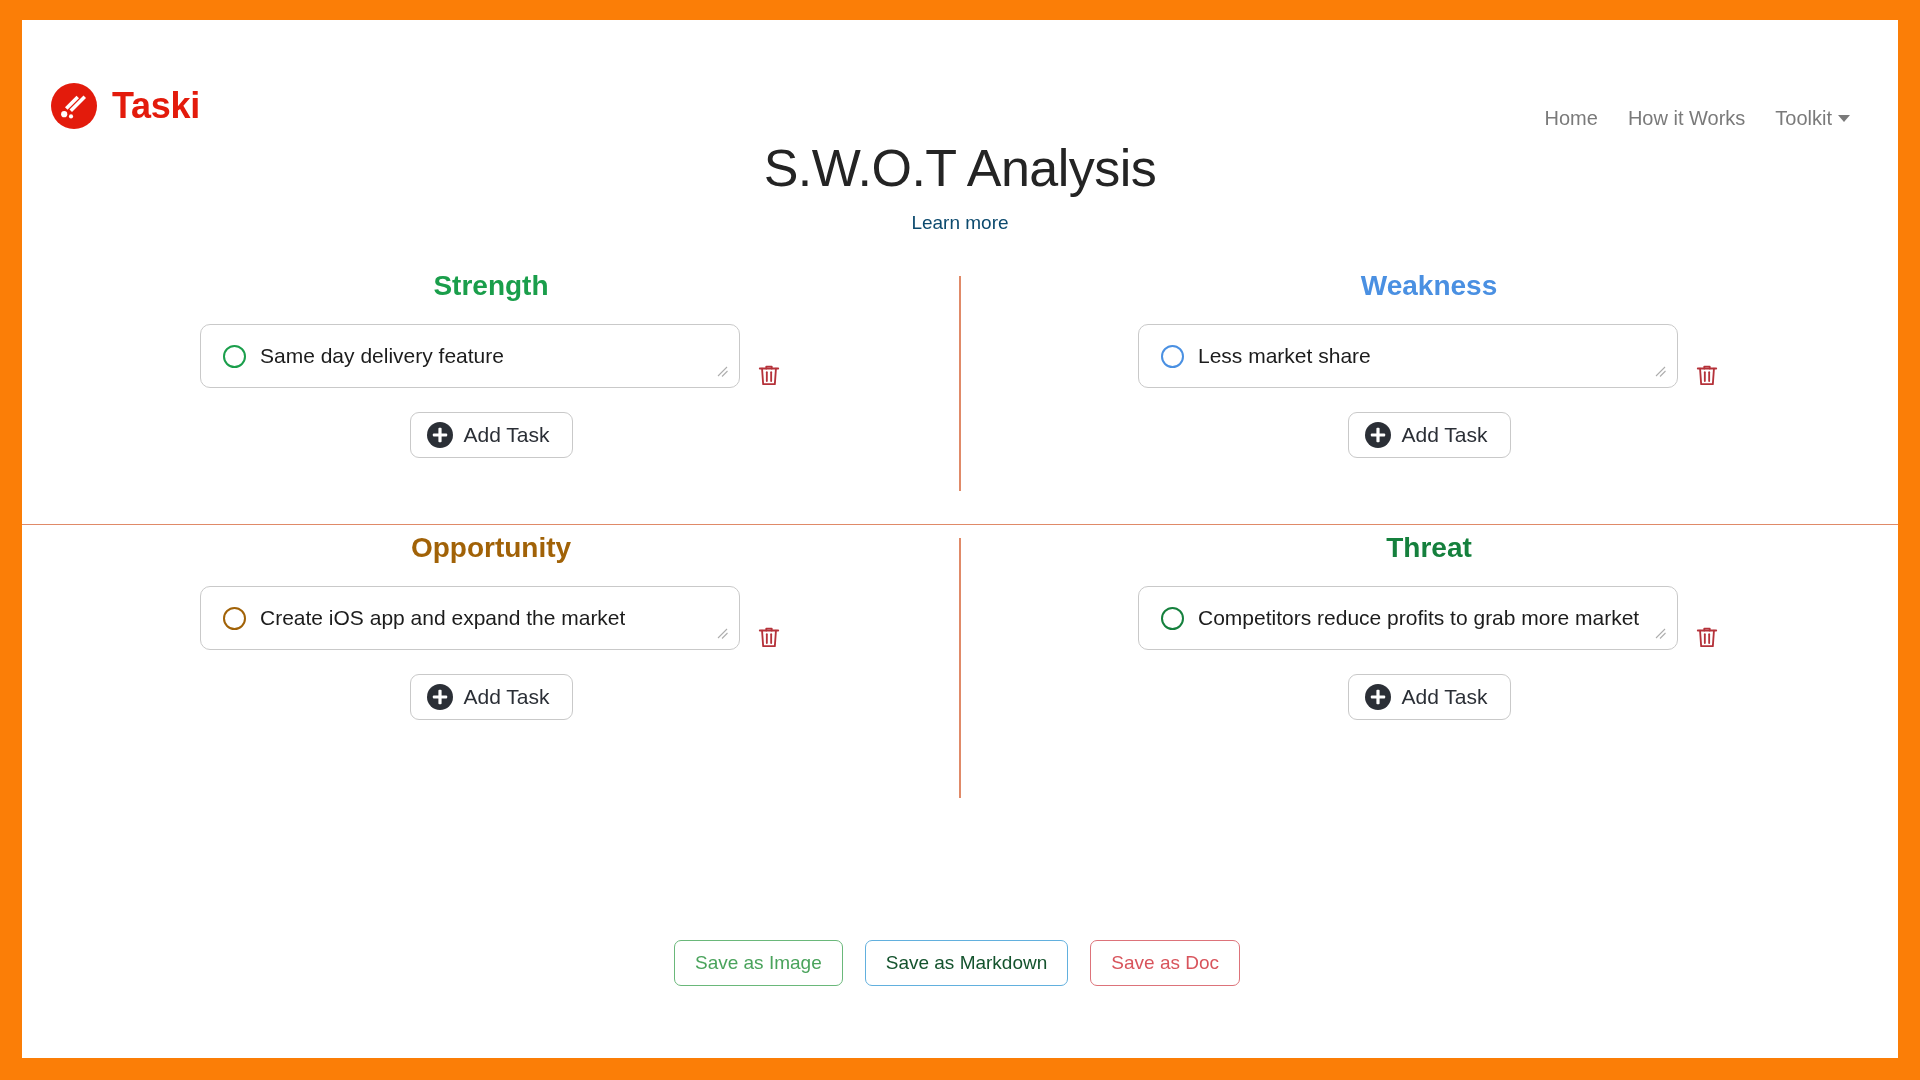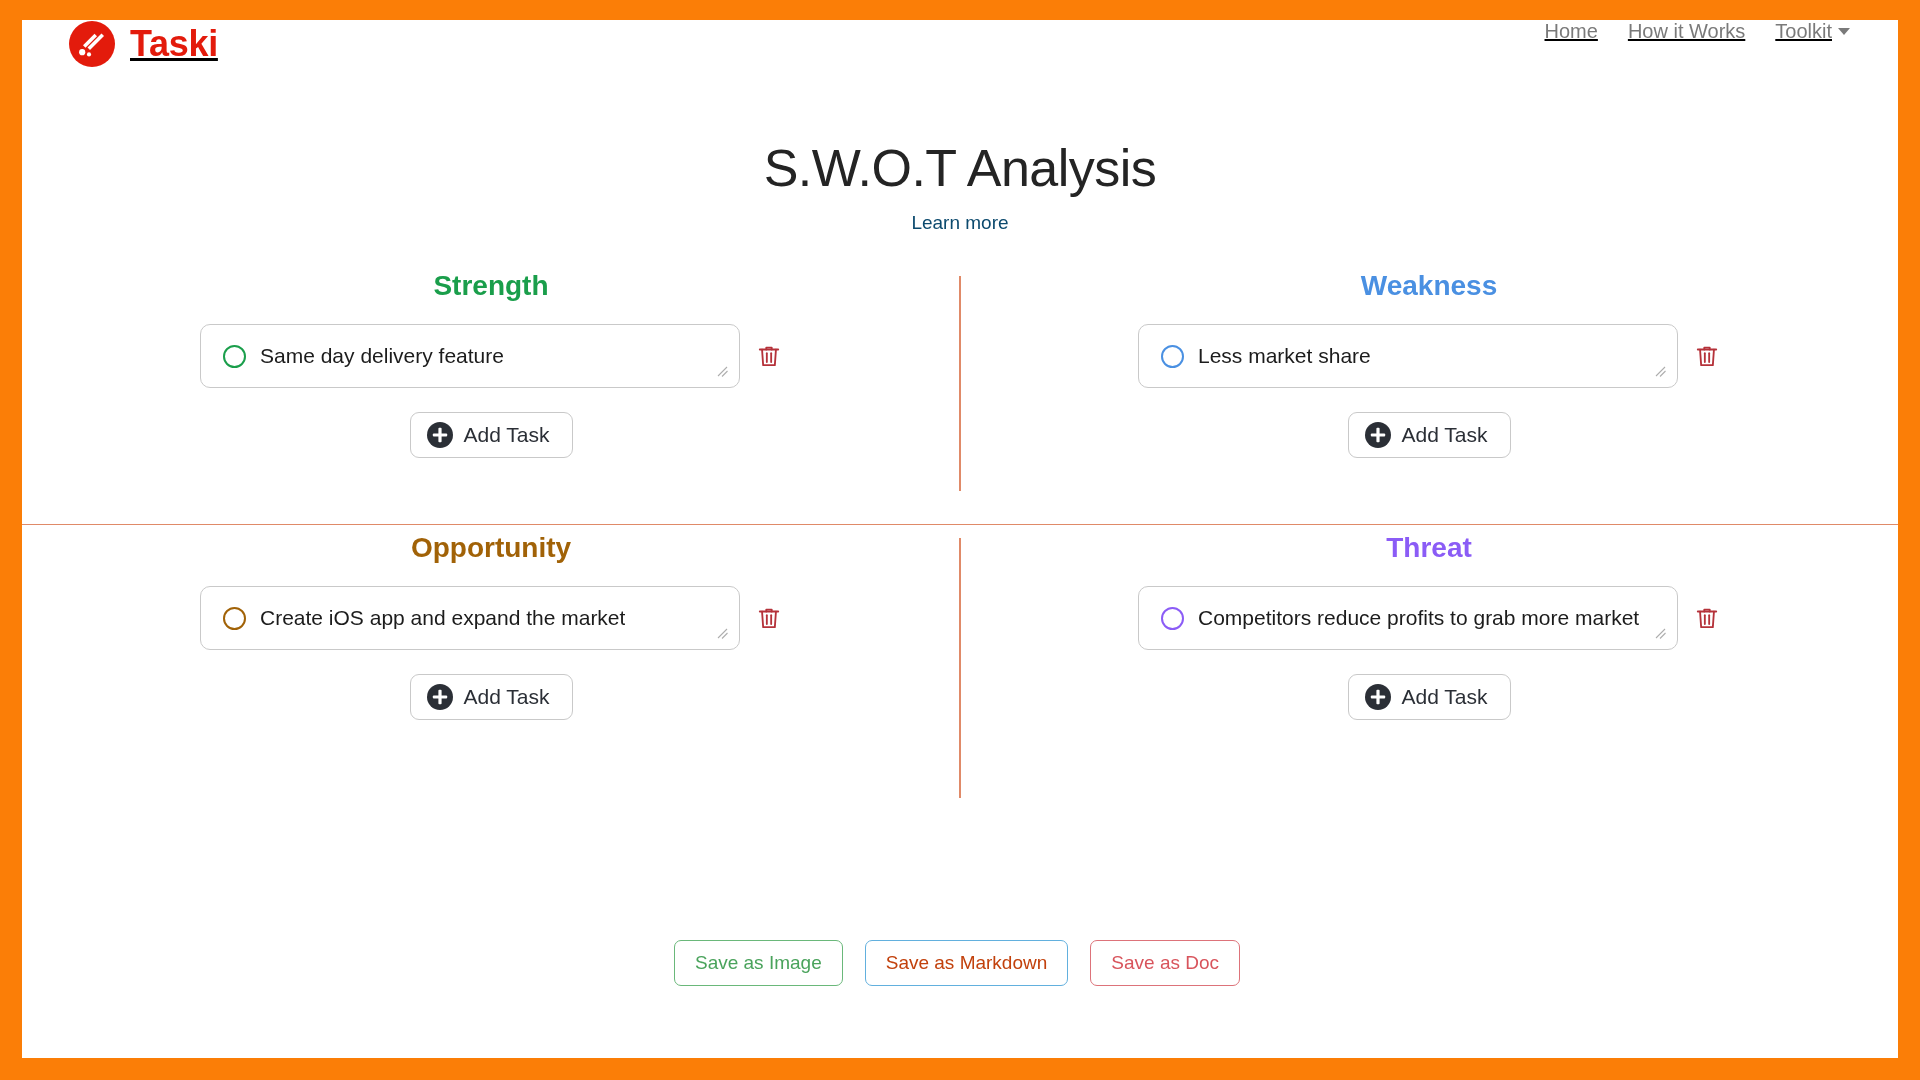--- a/index.html
+++ b/index.html
@@ -21,24 +21,23 @@
     height: 100%;
     background: #ffffff;
     position: relative;
     overflow: hidden;
   }
 
   
   .header {
     height: 110px;
     display: flex;
-    align-items: flex-start;
+    align-items: flex-end;
     justify-content: space-between;
-    padding: 0 48px 0 32px;
-    text-decoration: underline;
+    padding: 0 48px 0 14px;
   }
 
   .brand {
     display: flex;
     align-items: center;
     gap: 14px;
     padding-left: 14px;
   }
 
   .brand-mark {
@@ -140,26 +139,26 @@
 
   .quad-title {
     font-size: 28px;
     font-weight: 600;
     margin-bottom: 22px;
   }
 
   .c-strength    { color: #1a9e4b; }
   .c-weakness    { color: #4a90e2; }
   .c-opportunity { color: #a16207; }
-  .c-threat      { color: #8b5cf6; }
+  .c-threat      { color: #15803d; }
 
   
   .task-row {
     display: flex;
-    align-items: center;
+    align-items: flex-end;
     gap: 16px;
   }
 
   .task-card {
     width: 540px;
     height: 64px;
     border: 1px solid #c9c9c9;
     border-radius: 10px;
     display: flex;
     align-items: center;
@@ -236,21 +235,21 @@
     font-size: 19px;
     background: #fff;
     border-radius: 7px;
     border: 1px solid;
     cursor: pointer;
     font-family: "Liberation Sans", sans-serif;
     white-space: nowrap;
   }
 
   .save-image    { color: #4aa35c; border-color: #6ab87a; }
-  .save-markdown { color: #c2410c; border-color: #62b0de; text-align: center; }
+  .save-markdown { color: #14532d; border-color: #62b0de; text-align: center; }
   .save-doc      { color: #d8545c; border-color: #dd737a; }
 </style>
 </head>
 <body>
 
 <div class="page">
 
   <div class="header">
 
     <div class="brand">

